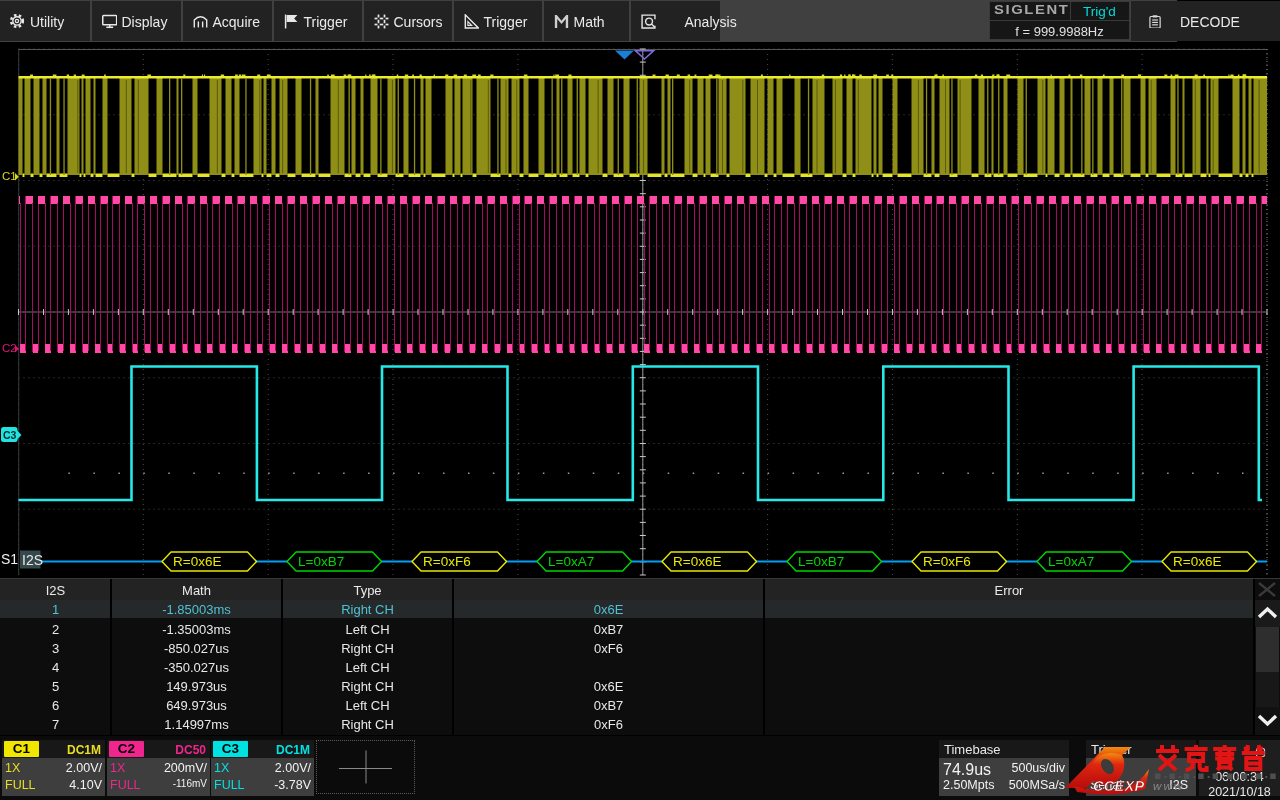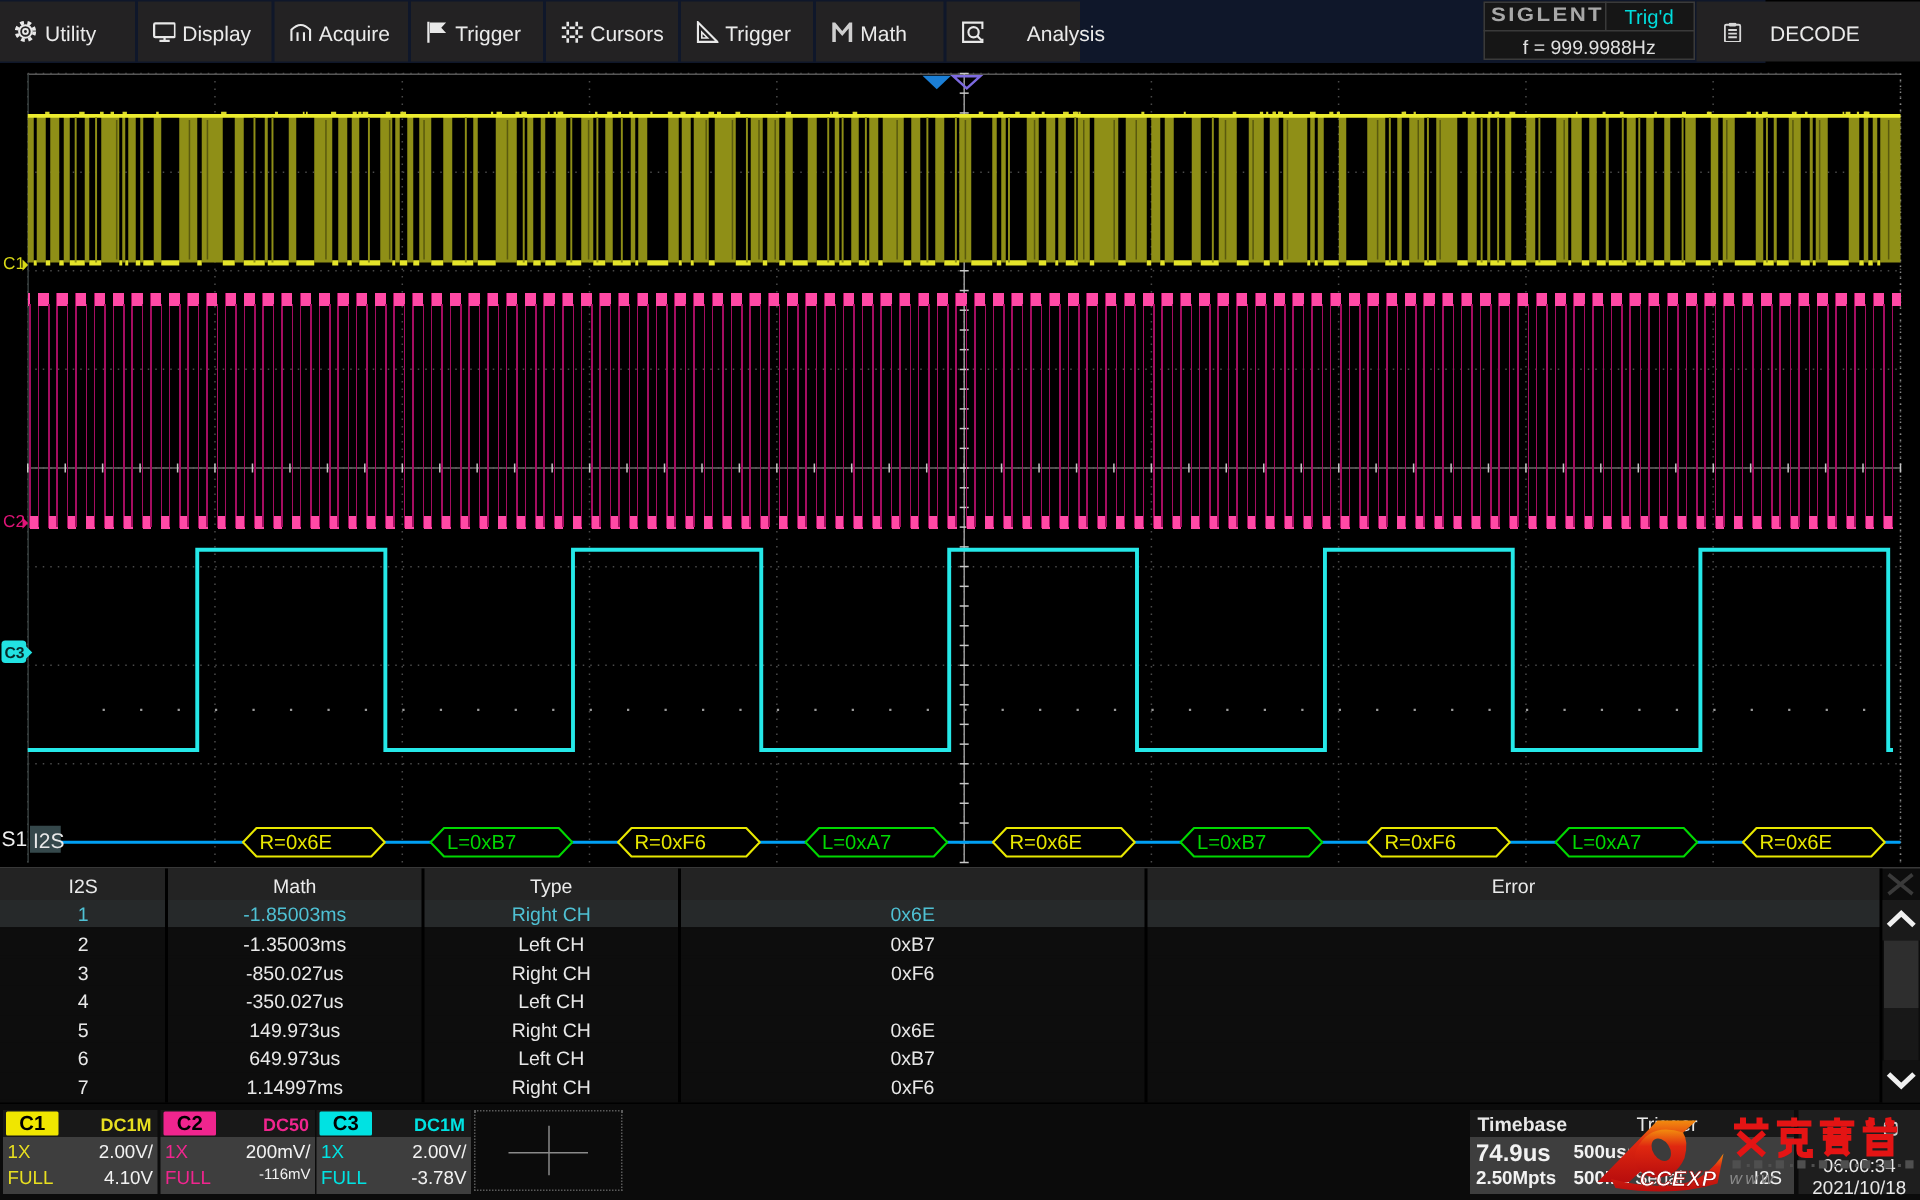--- a/index.html
+++ b/index.html
@@ -1,16 +1,16 @@
 <!DOCTYPE html>
 <html><head><meta charset="utf-8"><style>
 * { margin:0; padding:0; box-sizing:border-box; }
 html,body { width:1280px; height:800px; background:#000; overflow:hidden;
   font-family:"Liberation Sans", sans-serif; }
-#topbar { position:absolute; left:0; top:0; width:1177px; height:42px; background:#0f172a; }
+#topbar { position:absolute; left:0; top:0; width:1177px; height:42px; background:#404040; }
 .tab { position:absolute; top:1px; height:40px; background:#232223; }
 .tabtxt { position:absolute; top:14px; font-size:14px; color:#eaeaea; }
 .ic { position:absolute; }
 #scope { position:absolute; left:0; top:42px; width:1280px; height:536px; background:#000; }
 #dtable { position:absolute; left:0; top:578px; width:1280px; height:157px; background:#0d0d0d; }
 .tc { position:absolute; text-align:center; font-size:13px; }
 #botbar { position:absolute; left:0; top:736px; width:1280px; height:64px; background:#0b0b0b; }
 </style></head>
 <body>
 <div id="topbar">
@@ -1135,21 +1135,21 @@
 <div style="position:absolute;left:3px;top:21px;font-size:12.5px;color:#00e2e2">1X</div>
 <div style="position:absolute;right:3px;top:21px;font-size:12.5px;color:#f2f2f2">2.00V/</div>
 <div style="position:absolute;left:3px;top:38px;font-size:12.5px;color:#00e2e2">FULL</div>
 <div style="position:absolute;right:3px;top:38px;font-size:12.5px;color:#f2f2f2">-3.78V</div>
 </div>
 <div style="position:absolute;left:316px;top:4px;width:99px;height:54px;border:1px dotted #5a5a5a;"></div>
 <svg style="position:absolute;left:316px;top:4px" width="99" height="54">
       <line x1="23" y1="28.5" x2="76" y2="28.5" stroke="#8a8a8a" stroke-width="1"></line>
       <line x1="50" y1="10.5" x2="50" y2="43.5" stroke="#8a8a8a" stroke-width="1"></line>
     </svg>
-<div style="position:absolute;left:980px;top:4px;width:130px;height:56px;font-weight:bold;">
+<div style="position:absolute;left:939px;top:4px;width:130px;height:56px;">
 <div style="position:absolute;left:0;top:0;width:130px;height:18px;background:#181818"></div>
 <div style="position:absolute;left:5px;top:2px;font-size:13px;color:#e8e8e8">Timebase</div>
 <div style="position:absolute;left:0;top:18px;width:130px;height:38px;background:#3e3e3e"></div>
 <div style="position:absolute;left:4px;top:21px;font-size:16px;color:#f2f2f2">74.9us</div>
 <div style="position:absolute;right:4px;top:21px;font-size:12.5px;color:#f2f2f2">500us/div</div>
 <div style="position:absolute;left:4px;top:38px;font-size:12.5px;color:#f2f2f2">2.50Mpts</div>
 <div style="position:absolute;right:4px;top:38px;font-size:12.5px;color:#f2f2f2">500MSa/s</div>
 </div>
 <div style="position:absolute;left:1086px;top:4px;width:110px;height:56px;">
 <div style="position:absolute;left:0;top:0;width:110px;height:18px;background:#181818"></div>

